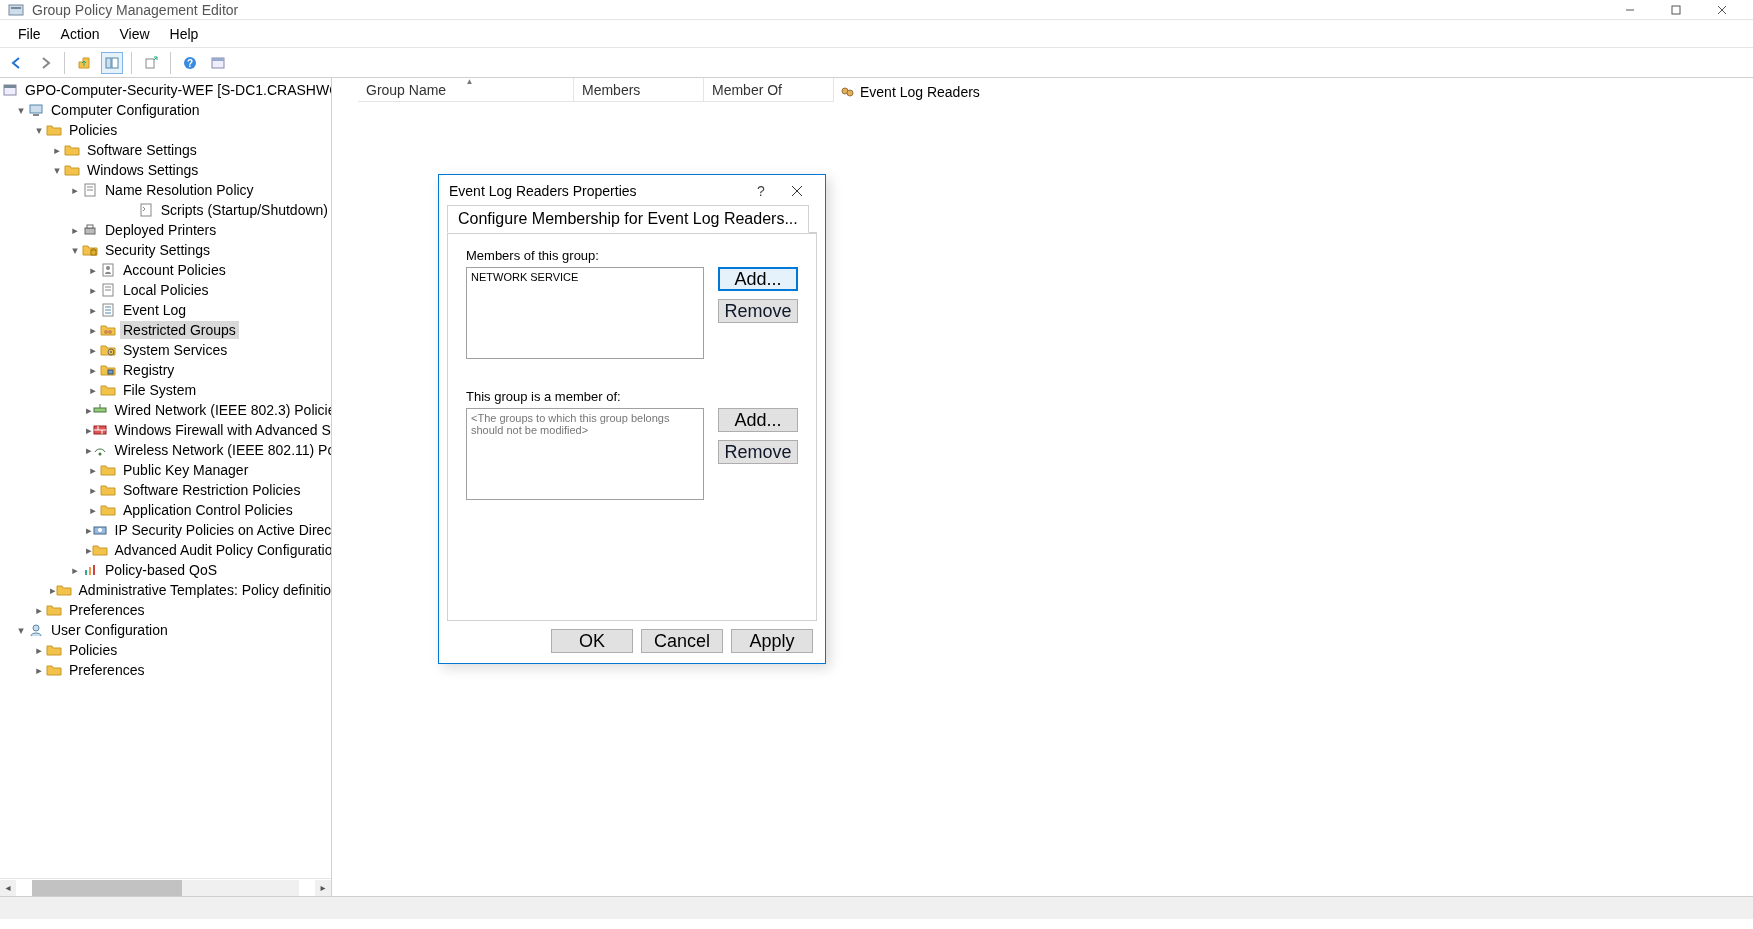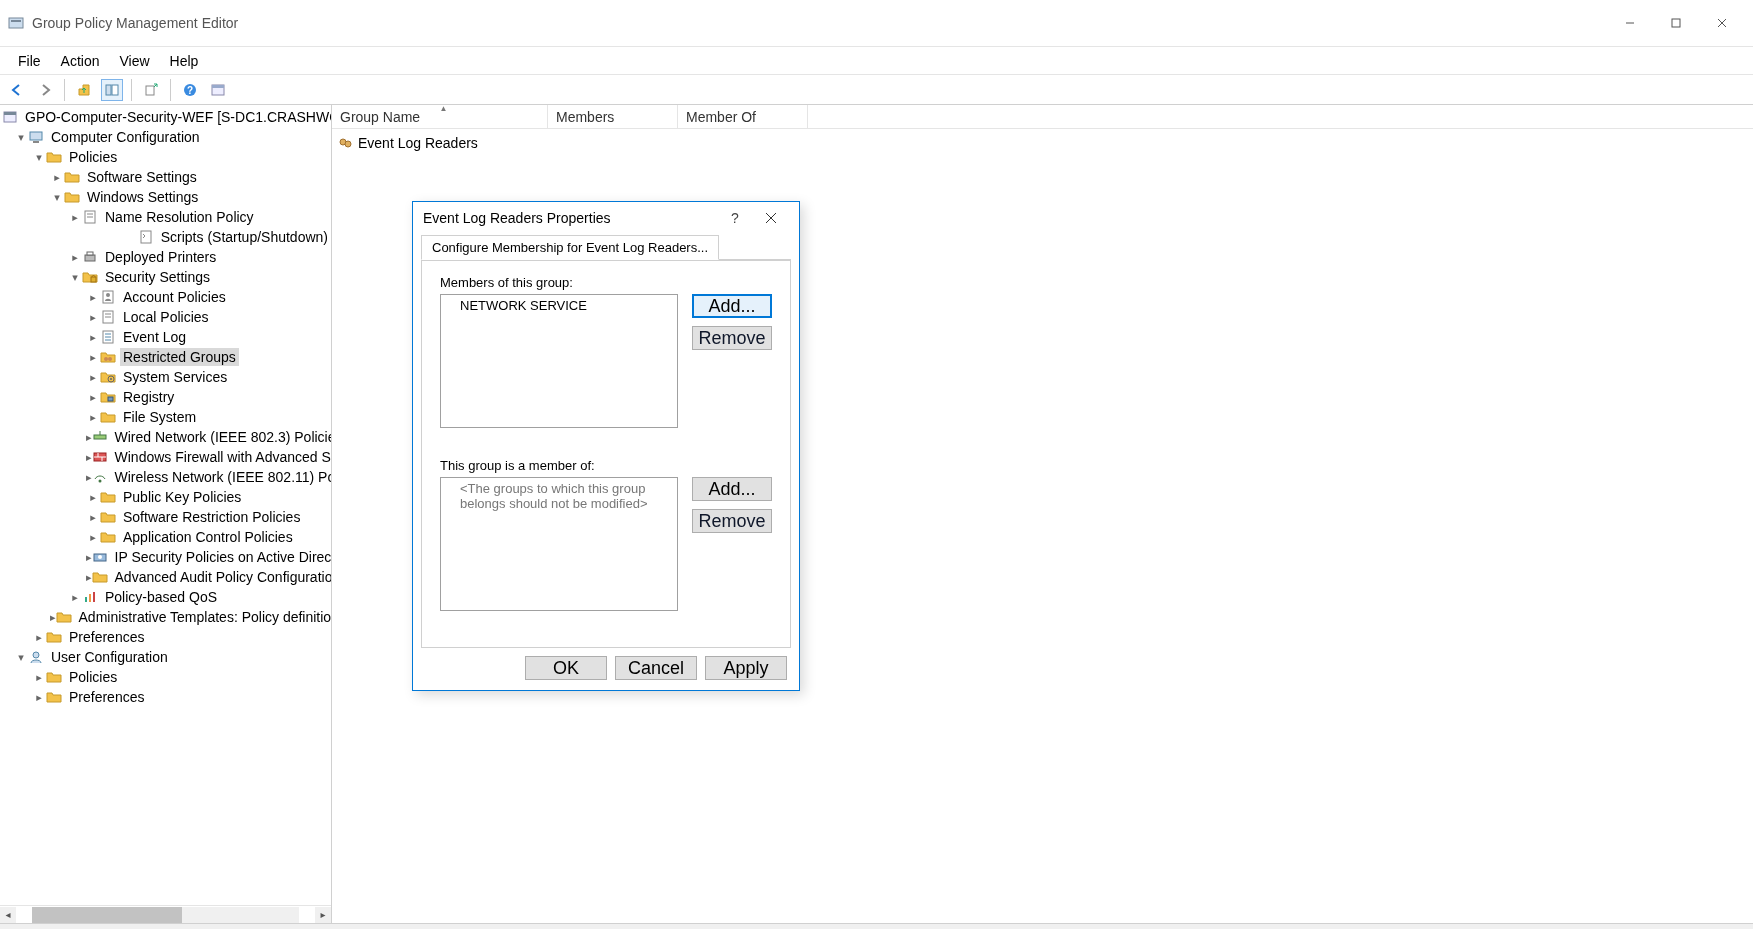--- a/index.html
+++ b/index.html
@@ -1,18 +1,18 @@
 <!DOCTYPE html>
 <html><head>
 <meta charset="utf-8">
 <style>
   * { box-sizing: border-box; font-family: "Segoe UI", Tahoma, sans-serif; }
   html,body { margin:0; padding:0; width:1753px; height:929px; background:#fff; overflow:hidden; font-size:14px; color:#000;}
   
-  .titlebar { height:47px; background:#fff; display:flex; align-items:center; padding:0 8px; border-bottom:1px solid #e5e5e5;}
+  .titlebar { height:20px; background:#fff; display:flex; align-items:center; padding:0 8px; border-bottom:1px solid #e5e5e5;}
   .titlebar .appicon { width:16px; height:16px; margin-right:8px; background:#fff; display:inline-block;}
   .titlebar .title { flex:1; color:#555; font-size:14px;}
   .winbtns { display:flex; }
   .winbtn { width:46px; height:30px; display:flex; align-items:center; justify-content:center; color:#555;}
   
   .menubar { height:28px; background:#fff; display:flex; align-items:center; padding:0 8px; border-bottom:1px solid #e5e5e5;}
   .menuitem { padding:4px 10px; color:#000; }
   
   .toolbar { height:30px; background:#fff; display:flex; align-items:center; padding:0 6px; border-bottom:1px solid #d0d0d0; gap:6px;}
   .tbtn { width:22px; height:22px; display:flex; align-items:center; justify-content:center; border:1px solid transparent;}
@@ -27,37 +27,37 @@
   .hscroll-thumb { position:absolute; left:0; top:0; height:16px; width:150px; background:#c2c2c2;}
   .hscroll-btn { width:16px; height:16px; background:#f0f0f0; display:flex;align-items:center;justify-content:center; color:#555; font-size:10px;}
   
   .node { display:flex; align-items:center; height:20px; white-space:nowrap; }
   .exp { width:14px; text-align:center; color:#666; font-size:11px; cursor:default;}
   .nodeicon { width:16px; height:16px; margin-right:4px; display:inline-flex; align-items:center; justify-content:center;}
   .node-label { padding:1px 3px;}
   .node.sel .node-label { background:#d9d9d9;}
   .folder-icon svg, .nodeicon svg { display:block;}
   
-  .listpane { flex:1; display:flex; flex-direction:column; position:relative;}
+  .listpane { flex:1; display:flex; flex-direction:row; position:relative;margin-left:26px;}
   .listheader { height:24px; display:flex; border-bottom:1px solid #e5e5e5; background:#fff;}
   .colh { display:flex; align-items:center; padding:0 8px; border-right:1px solid #e5e5e5; color:#333; position:relative;}
   .sortind { font-size:8px; color:#777; margin-left:4px; position:absolute; left:50%; top:-1px; transform:translateX(-50%);}
   .listbody { flex:1; padding:4px 6px;}
   .listrow { display:flex; align-items:center; height:20px;}
   .listrow .nodeicon { margin-right:4px;}
   
   .dialog { position:absolute; border:1px solid #0078d7; background:#fff; box-shadow:4px 4px 12px rgba(0,0,0,0.15); display:flex; flex-direction:column;}
   .dlg-title { height:32px; display:flex; align-items:center; padding:0 10px; background:#fff; font-size:14px;}
   .dlg-title .ttext{ flex:1;}
   .dlg-title .hbtn { width:36px; height:28px; display:flex; align-items:center; justify-content:center; color:#444;}
   .dlg-tab { height:26px; margin:0 8px; display:flex; align-items:flex-end; border-bottom:1px solid #d0d0d0;}
-  .dlg-tab .tab { border:1px solid #d0d0d0; border-bottom:1px solid #fff; background:#fff; padding:4px 10px; font-size:13px; position:relative; top:1px;}
+  .dlg-tab .tab { border:1px solid #d0d0d0; border-bottom:1px solid #fff; background:#fff; padding:4px 10px; font-size:16px; position:relative; top:1px;}
   .dlg-body { flex:1; padding:14px 18px 6px 18px; font-size:13px; border:1px solid #d0d0d0; margin:0 8px;}
   .fld-label { margin-bottom:4px;}
-  .listbox { width:243px; height:134px; border:1px solid #a0a0a0; background:#fff; padding:3px 19px; font-size:13px; overflow:auto;}
+  .listbox { width:243px; height:92px; border:1px solid #a0a0a0; background:#fff; padding:3px 4px; font-size:11px; overflow:auto;}
   .listbox.disabled { color:#777;}
   .btncol { display:flex; flex-direction:column; gap:8px; margin-left:14px;}
   .btn { width:80px; height:24px; border:1px solid #adadad; background:#e1e1e1; font-size:18px; display:flex; align-items:center; justify-content:center; }
   .btn.primary { border:1px solid #0078d7; background:#e5f1fb; box-shadow:0 0 0 1px #0078d7 inset;}
   .btn.disabled { color:#0f172a; background:#e1e1e1;}
   .row { display:flex; }
   .dlg-buttons { display:flex; justify-content:flex-end; gap:8px; padding:8px 12px 10px 12px;}
   .dlg-buttons .btn { width:82px; height:24px;}
   
   .ic-folder { fill:#f3c24a; stroke:#c79a2a;}
@@ -365,21 +365,21 @@
         <span class="node-label">Wireless Network (IEEE 802.11) Polic</span>
       </div>
 
       <div class="node" style="padding-left:86px;">
         <span class="exp">▸</span>
         <span class="nodeicon">
             <svg width="16" height="16">
               <path d="M1 4 L6 4 L7 6 L15 6 L15 13 L1 13 Z" class="ic-folder"></path>
             </svg>
           </span>
-        <span class="node-label">Public Key Policies</span>
+        <span class="node-label">Public Key Manager</span>
       </div>
 
       <div class="node" style="padding-left:86px;">
         <span class="exp">▸</span>
         <span class="nodeicon">
             <svg width="16" height="16">
               <path d="M1 4 L6 4 L7 6 L15 6 L15 13 L1 13 Z" class="ic-folder"></path>
             </svg>
           </span>
         <span class="node-label">Software Restriction Policies</span>

